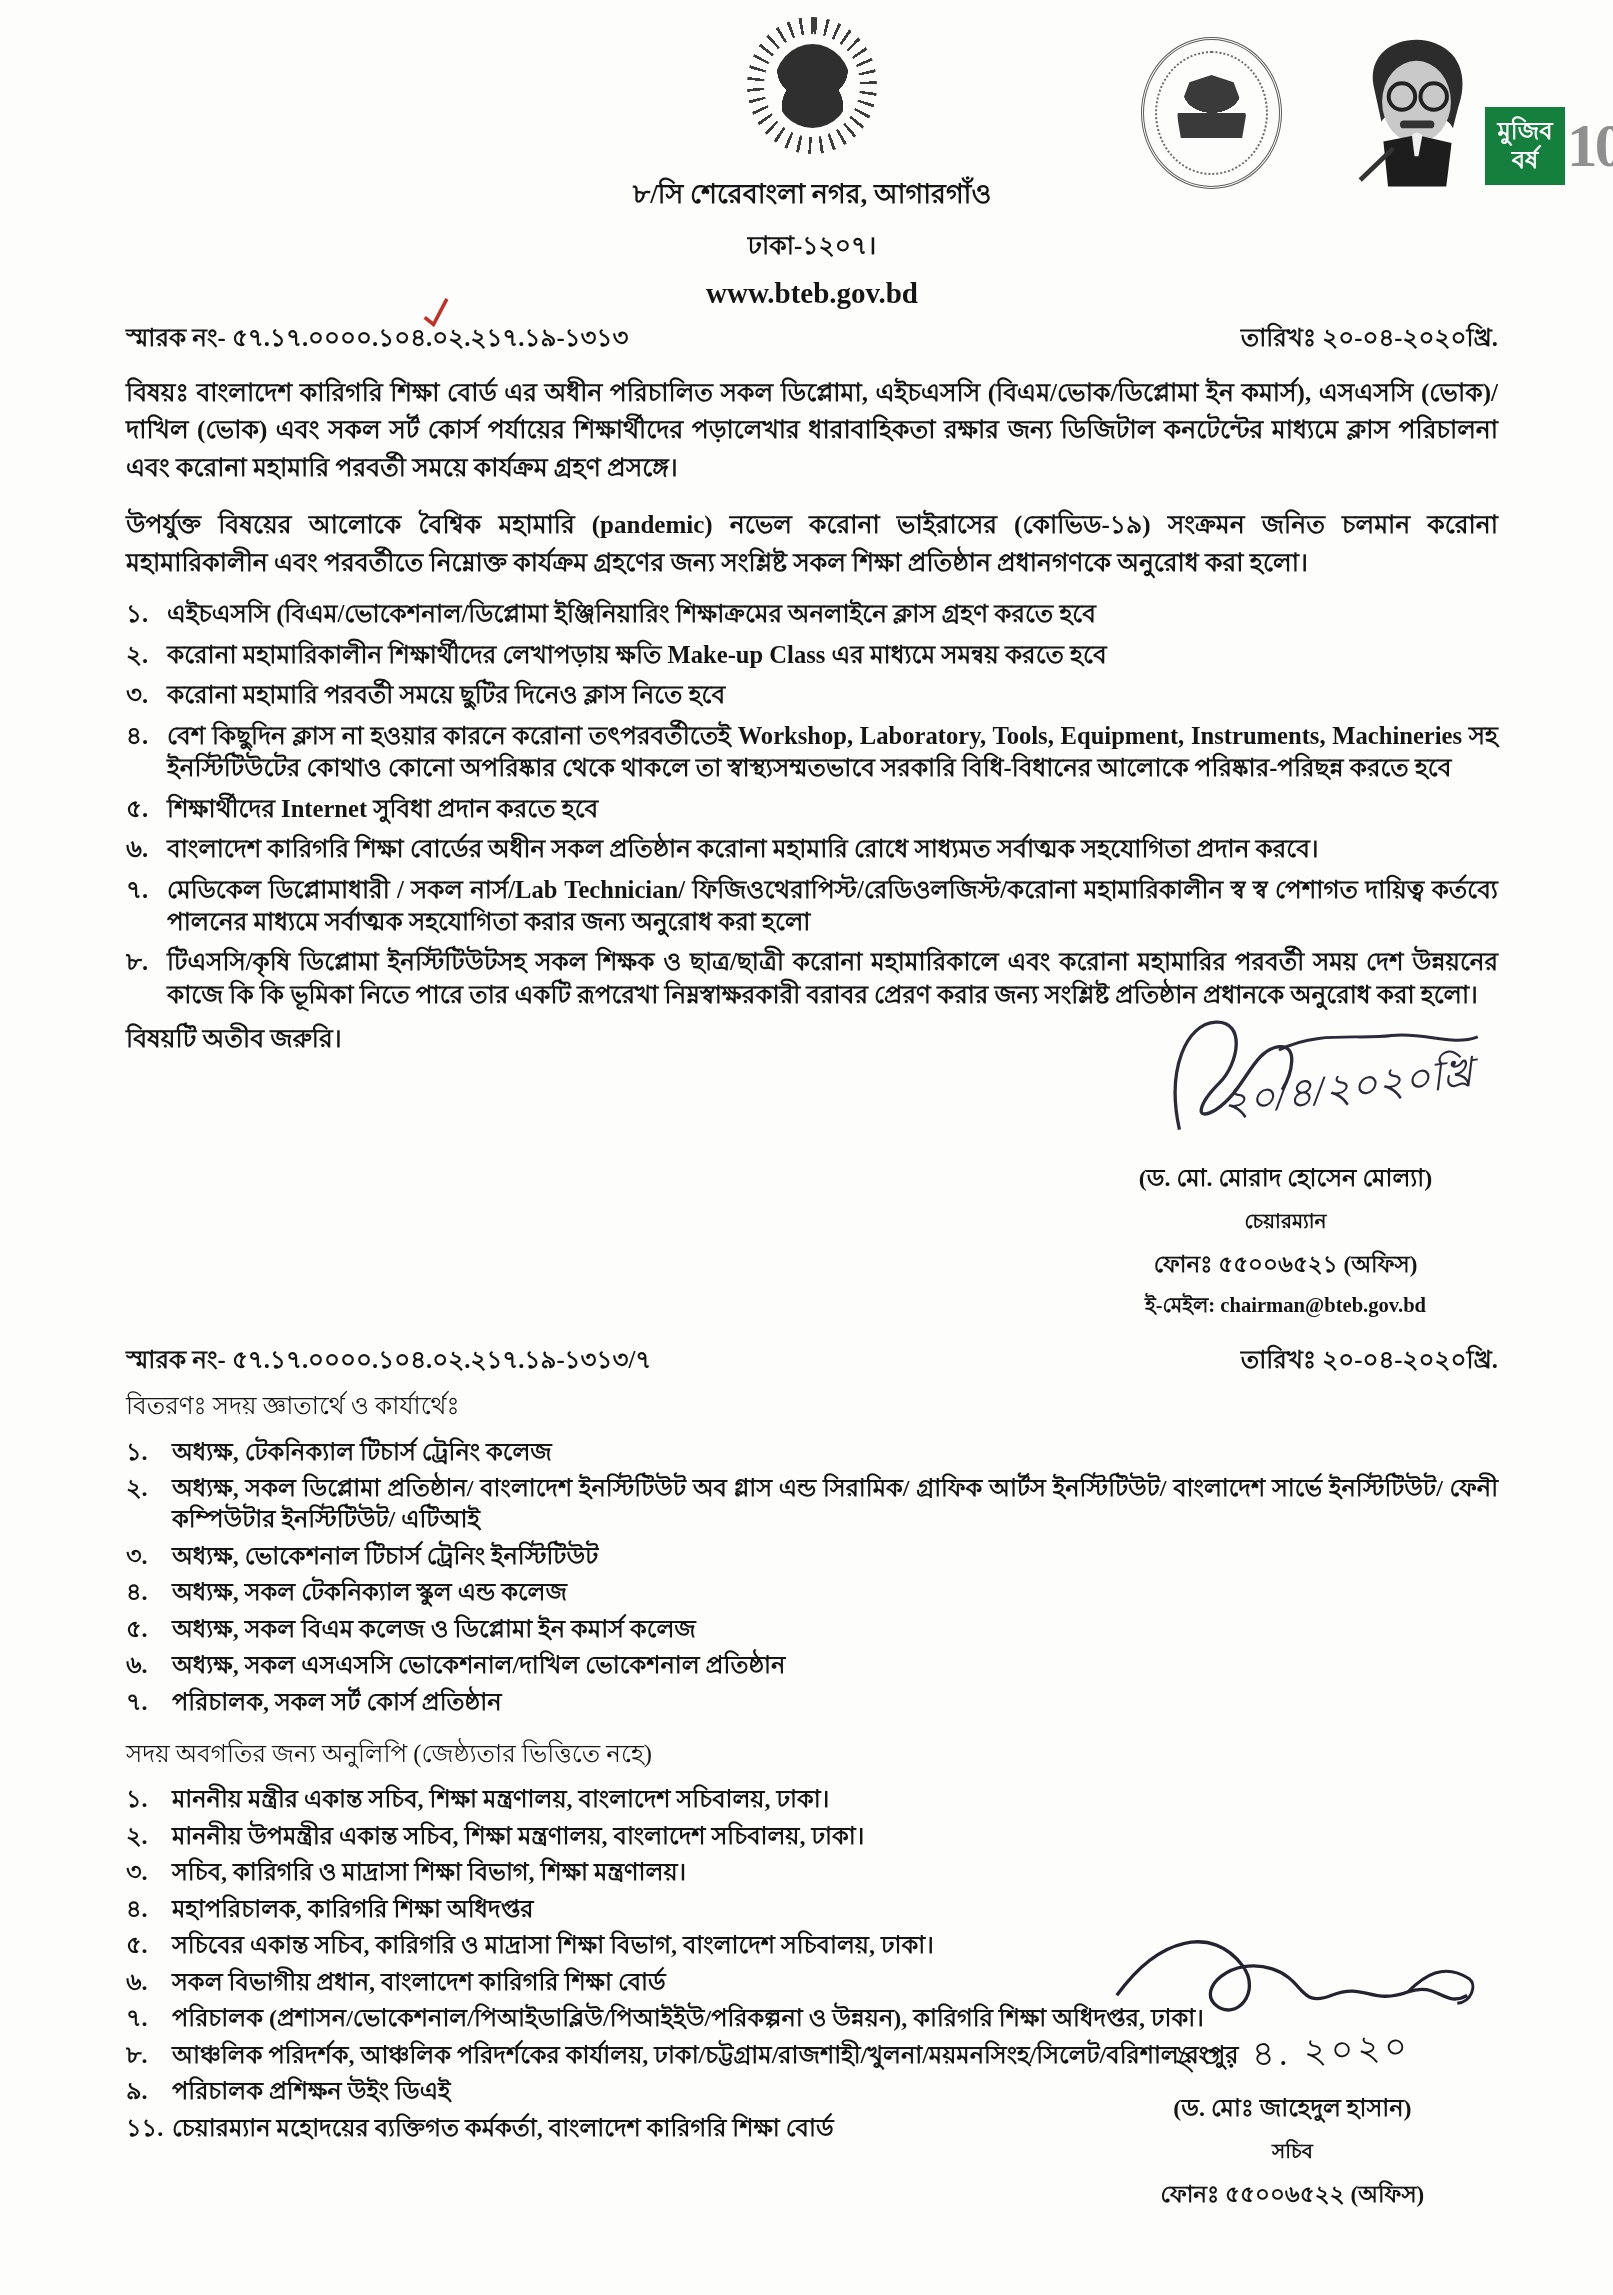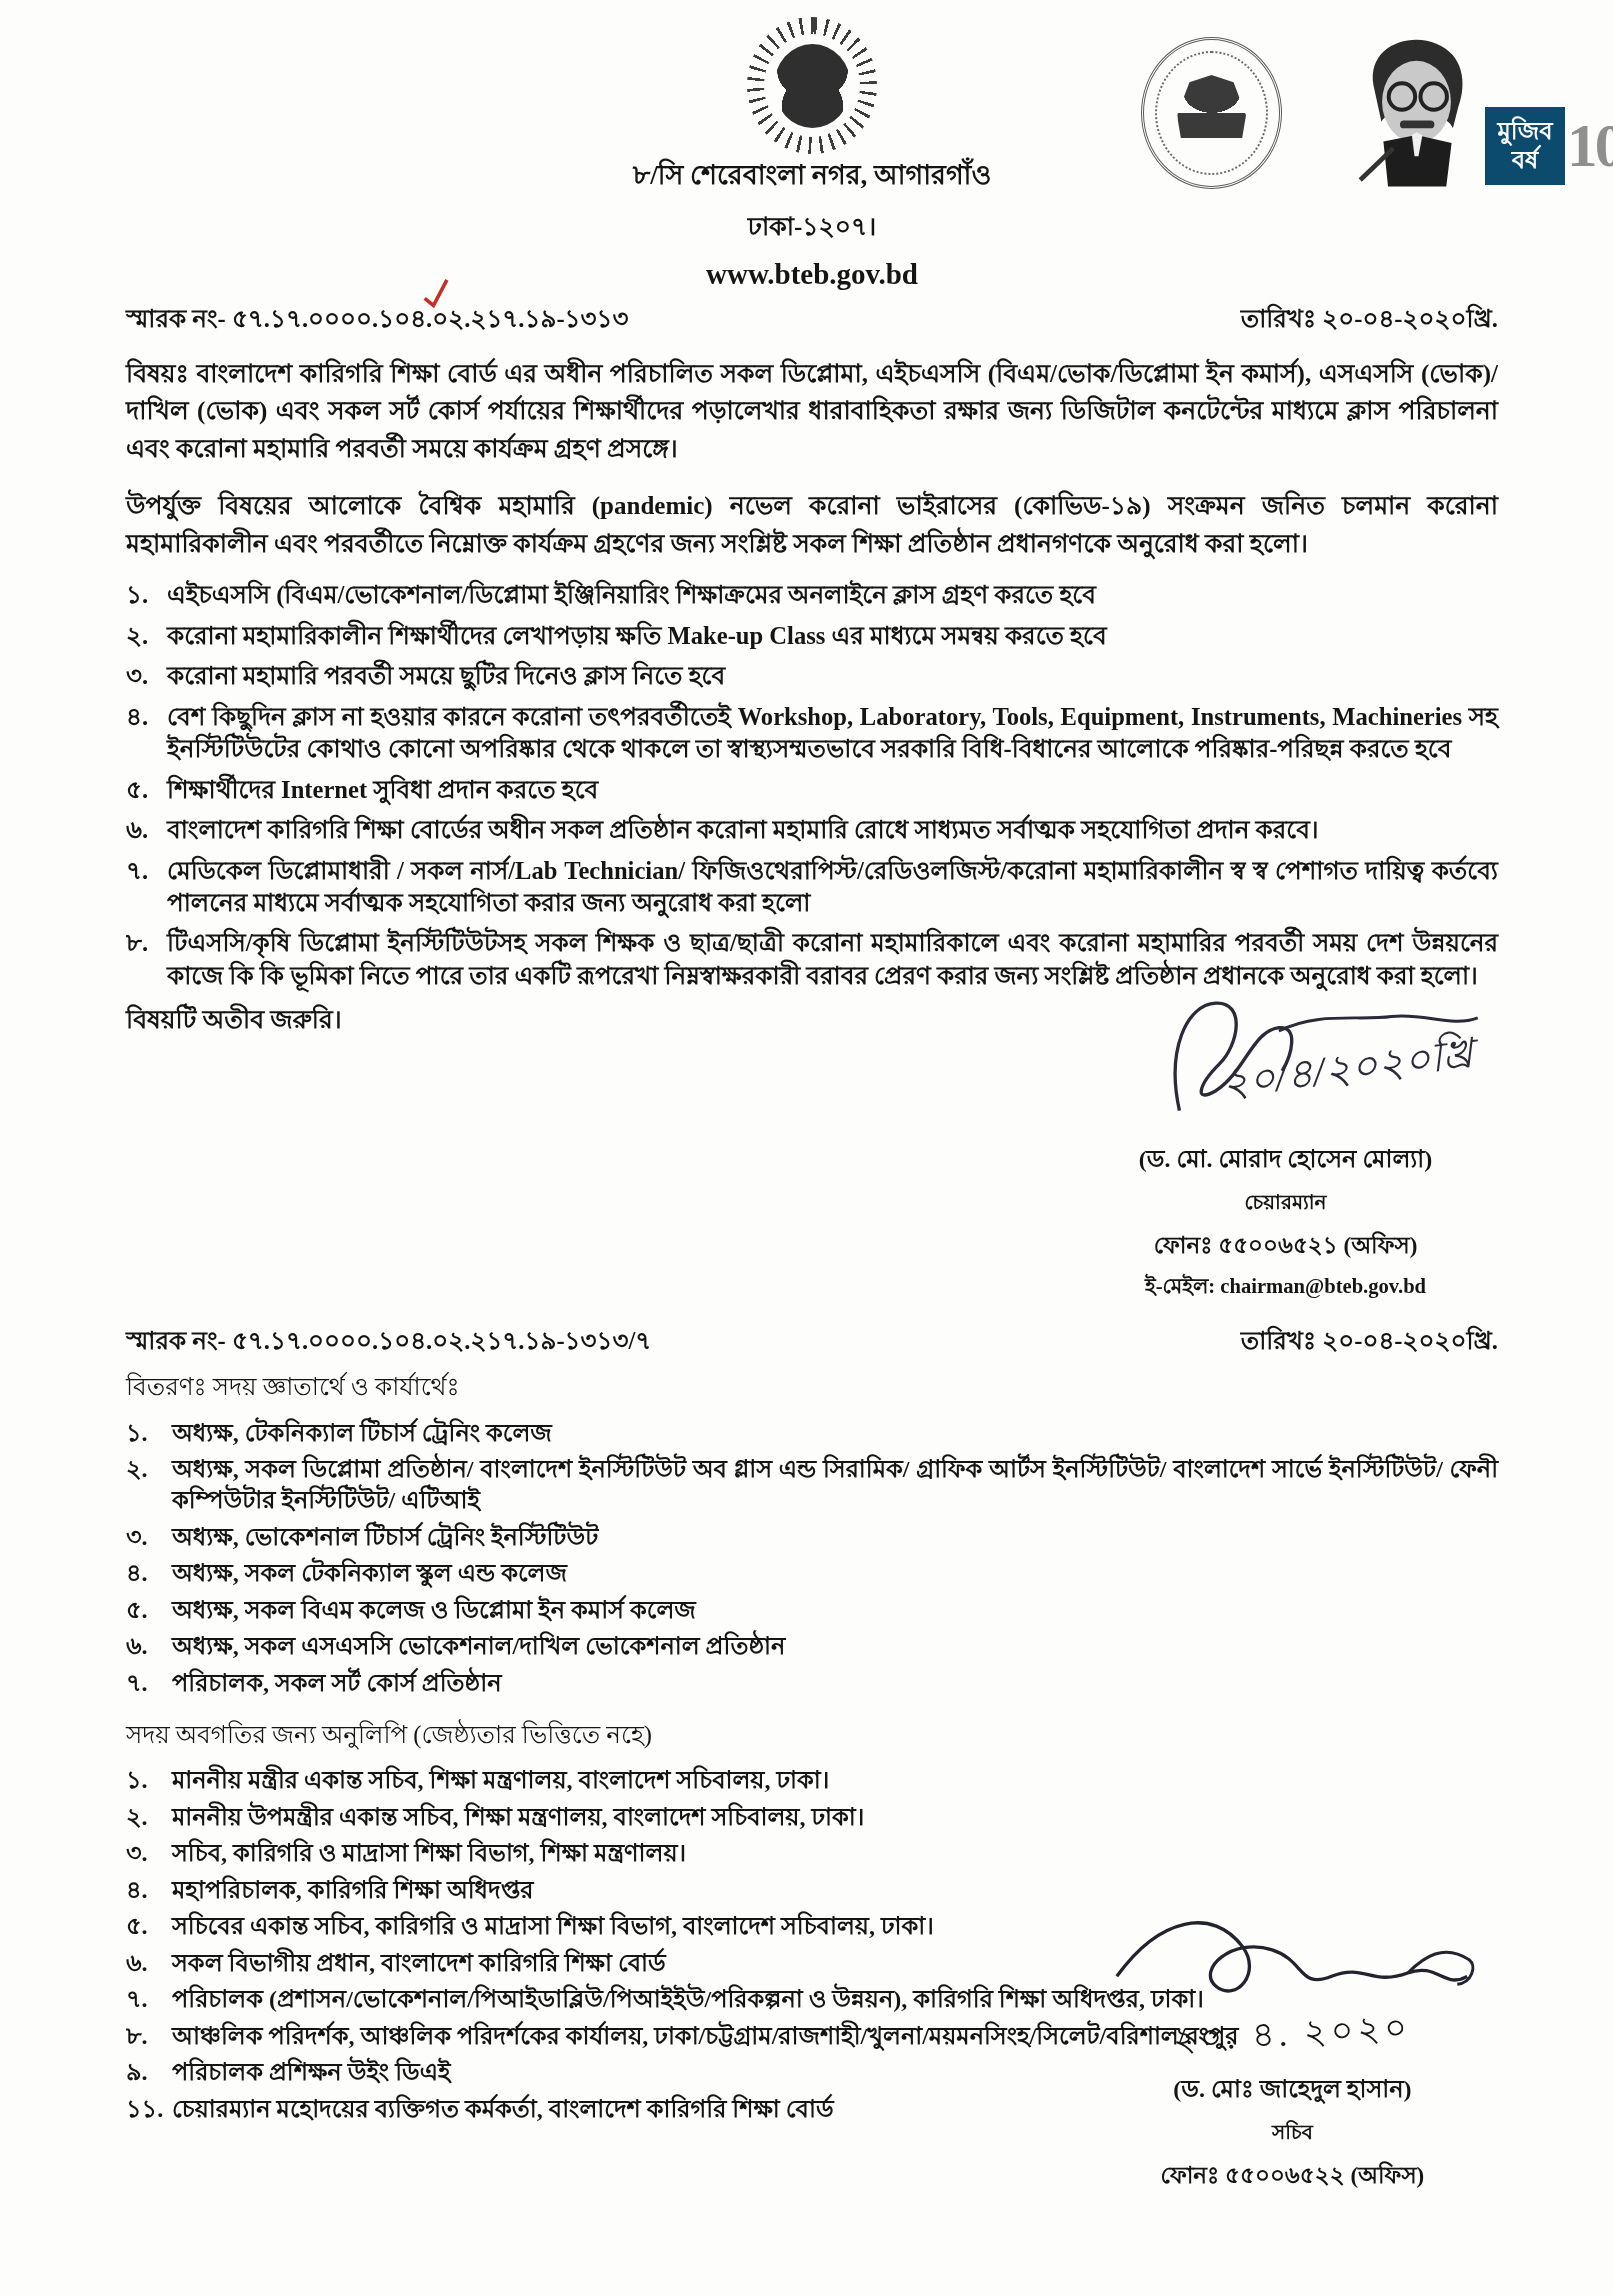--- a/index.html
+++ b/index.html
@@ -11,33 +11,33 @@
   
   .hdr{position:relative;text-align:center;}
   .starburst{width:130px;height:137px;margin:0 auto;position:relative;
     background:repeating-conic-gradient(from 2deg,#3c3c3c 0deg 2.6deg,transparent 2.6deg 10.5deg);
     border-radius:50%;}
   .starburst .core-mask{position:absolute;inset:17px;border-radius:50%;background:#fdfdfc;}
   .starburst .core{position:absolute;inset:26.5px;border-radius:50%;
     background:radial-gradient(ellipse 46% 34% at 50% 32%,#2f2f2f 0 99%,transparent 100%),
                radial-gradient(ellipse 40% 36% at 50% 74%,#2f2f2f 0 99%,transparent 100%);}
   .org-name{font-size:41px;font-weight:700;margin-top:6.6px;letter-spacing:0.7px;}
-  .addr1{font-size:27px;font-weight:600;margin-top:0;}
+  .addr1{font-size:27px;font-weight:600;margin-top:19px;}
   .addr2{font-size:25px;font-weight:600;margin-top:8px;}
   .site{font-size:29px;font-weight:600;margin-top:8px;font-family:"Liberation Serif","DejaVu Serif",serif;}
   
   .seal{position:absolute;left:1015px;top:20px;width:135px;height:146px;border:3.3px double #5a5a5a;border-radius:50%;}
   .seal::before{content:"";position:absolute;inset:10.6px;border:2px dotted #6a6a6a;border-radius:50%;}
   .seal .book{position:absolute;left:50%;top:50%;width:69px;height:73px;transform:translate(-50%,-52%);
     background:radial-gradient(ellipse 42% 30% at 50% 22%,#3a3a3a 0 99%,transparent 100%),
                linear-gradient(#00000000 0 52%,#3a3a3a 52% 86%,transparent 86%);
     clip-path:polygon(8% 100%,0 55%,18% 10%,50% 0,82% 10%,100% 55%,92% 100%);}
   .mujib{position:absolute;left:1221px;top:12px;width:279px;height:166px;}
   .mujib svg{position:absolute;left:0;top:0;}
-  .mujib .mbox{position:absolute;left:138px;top:78px;width:80px;height:78px;background:#0c4a6e;color:#fff;
+  .mujib .mbox{position:absolute;left:138px;top:78px;width:80px;height:78px;background:#15803d;color:#fff;
     display:flex;flex-direction:column;align-items:center;justify-content:center;font-weight:700;font-size:24px;line-height:1.2;}
   .mujib .m100{position:absolute;left:220px;top:82px;font-size:61px;font-weight:700;color:#8f8f8f;letter-spacing:-2.7px;}
   
   .memo-row{display:flex;justify-content:space-between;align-items:baseline;font-size:24.6px;font-weight:600;margin-top:9.3px;}
   .memo-left{position:relative;}
   .red-tick{position:absolute;left:292px;top:-22.6px;width:35px;height:32px;transform:rotate(-6deg);}
   
   .subject{font-size:25px;font-weight:700;line-height:1.5;text-align:justify;margin-top:14.6px;}
   .para{font-size:25px;font-weight:600;line-height:1.5;text-align:justify;margin-top:20px;}
   .items{margin-top:17px;}

